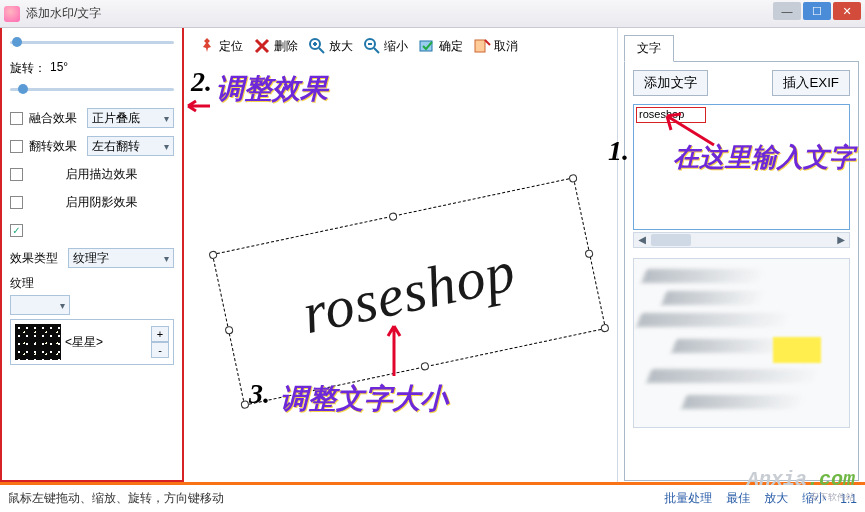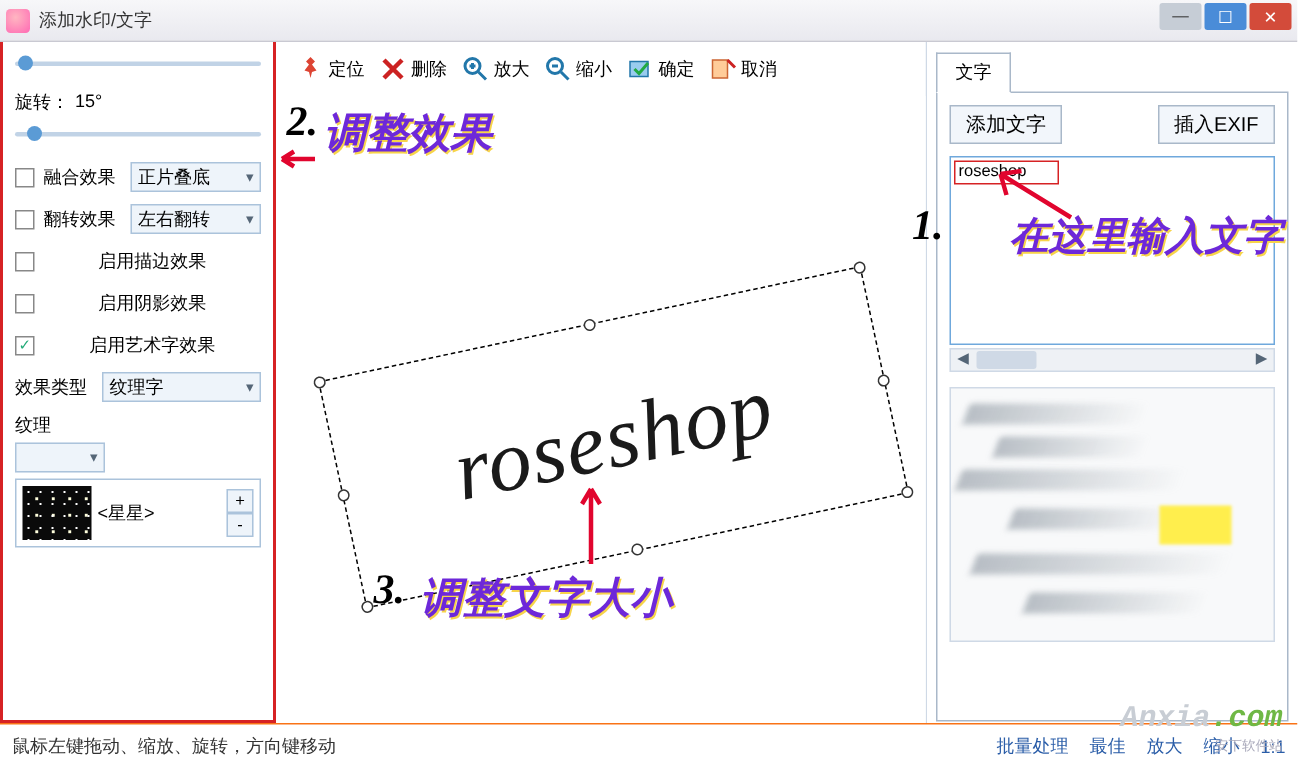--- a/index.html
+++ b/index.html
@@ -47,21 +47,21 @@
 .tab-body { border: 1px solid #a9b8c9; padding: 8px; height: 420px; }
 .btn { padding: 3px 10px; border: 1px solid #a9b8c9; background: #f2f6fb; cursor: pointer; }
 .text-box { margin-top: 8px; width: 100%; height: 126px; border: 1px solid #6fa8dc; background: #fff; position: relative; }
 .text-input { position: absolute; top: 2px; left: 2px; width: 70px; height: 16px; border: 1px solid #d62224; font-size: 11px; padding: 0 2px; }
 .preview-area { margin-top: 10px; height: 170px; border: 1px solid #cfd9e6; background: #f8f9fa; position: relative; overflow: hidden; }
 .blur-stroke { position: absolute; height: 14px; background: linear-gradient(90deg, rgba(140,150,160,0.6), rgba(140,150,160,0)); filter: blur(2px); transform: skewX(-20deg); }
 .yellow-hl { position: absolute; right: 28px; top: 78px; width: 48px; height: 26px; background: #ffee4d; filter: blur(1px); }
 .scroll-h { height: 16px; background: #eef1f5; border: 1px solid #cfd9e6; margin-top: 2px; display: flex; }
 .scroll-h .arrow { width: 16px; text-align: center; font-size: 10px; color: #567; line-height: 14px; }
 .scroll-h .thumb { flex: 0 0 40px; background: #cfd9e6; margin: 1px; border-radius: 2px; }
-.status { position: absolute; bottom: 0; left: 0; right: 0; height: 30px; background: #fff; border-top: 1px solid #f97316; display: flex; align-items: center; padding: 0 8px; gap: 14px; font-size: 12px; color: #2a5da8; }
+.status { position: absolute; bottom: 0; left: 0; right: 0; height: 30px; background: #fff; border-top: 3px solid #f97316; display: flex; align-items: center; padding: 0 8px; gap: 14px; font-size: 12px; color: #2a5da8; }
 .status .hint { color: #333; margin-right: auto; }
 .brand { position: absolute; right: 10px; bottom: 8px; font-family: Liberation Mono, monospace; font-style: italic; font-weight: bold; font-size: 20px; color: #c8cdd4; }
 .brand .dot { color: #6fb845; }
 .arrow-svg { position: absolute; pointer-events: none; }
 </style>
 </head>
 <body>
 
 <div class="titlebar">
   <div class="app-icon"></div>
@@ -110,21 +110,20 @@
     <div class="check-row">
       <span class="chk"></span>
       <span style="flex:1;text-align:center">启用描边效果</span>
     </div>
     <div class="check-row">
       <span class="chk"></span>
       <span style="flex:1;text-align:center">启用阴影效果</span>
     </div>
     <div class="check-row">
       <span class="chk">✓</span>
-      <span style="flex:1;text-align:center">启用艺术字效果</span>
     </div>
     <div class="check-row">
       <span class="lbl">效果类型</span>
       <div class="combo">
           <span>纹理字</span>
         </div>
     </div>
     <div>
       <div style="margin-bottom:3px">纹理</div>
       <div class="combo" style="width:60px;margin-bottom:4px"></div>

